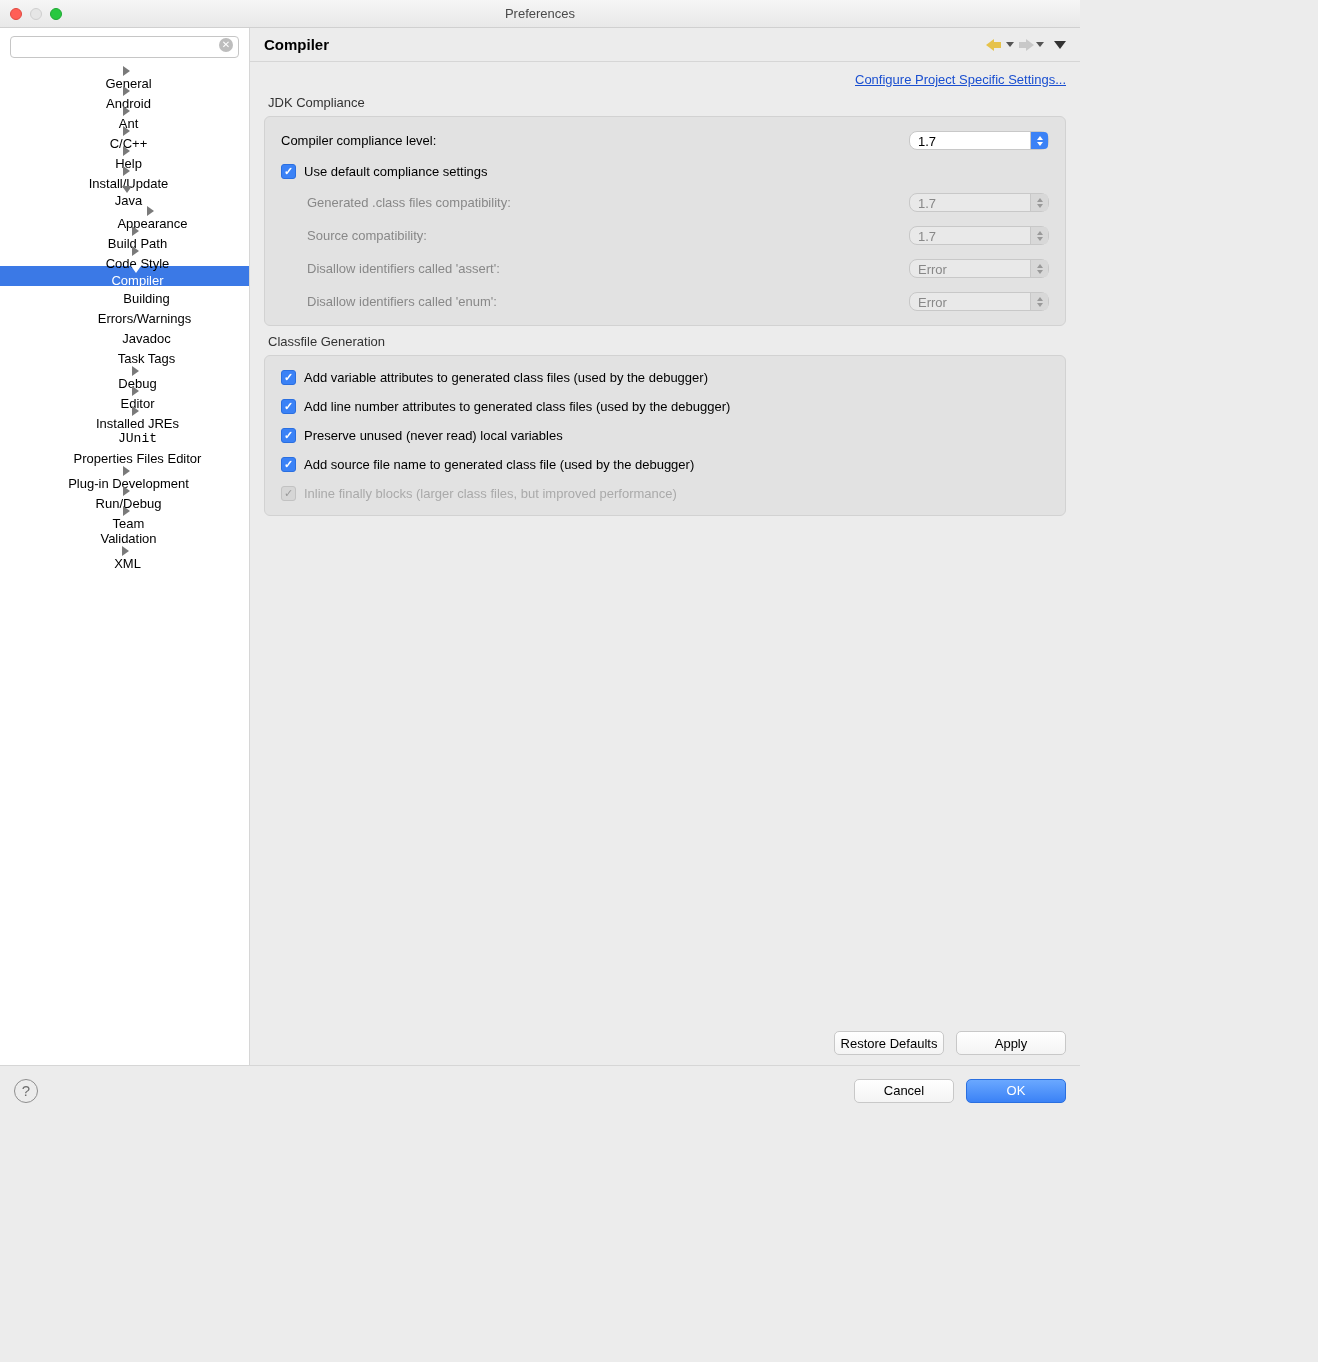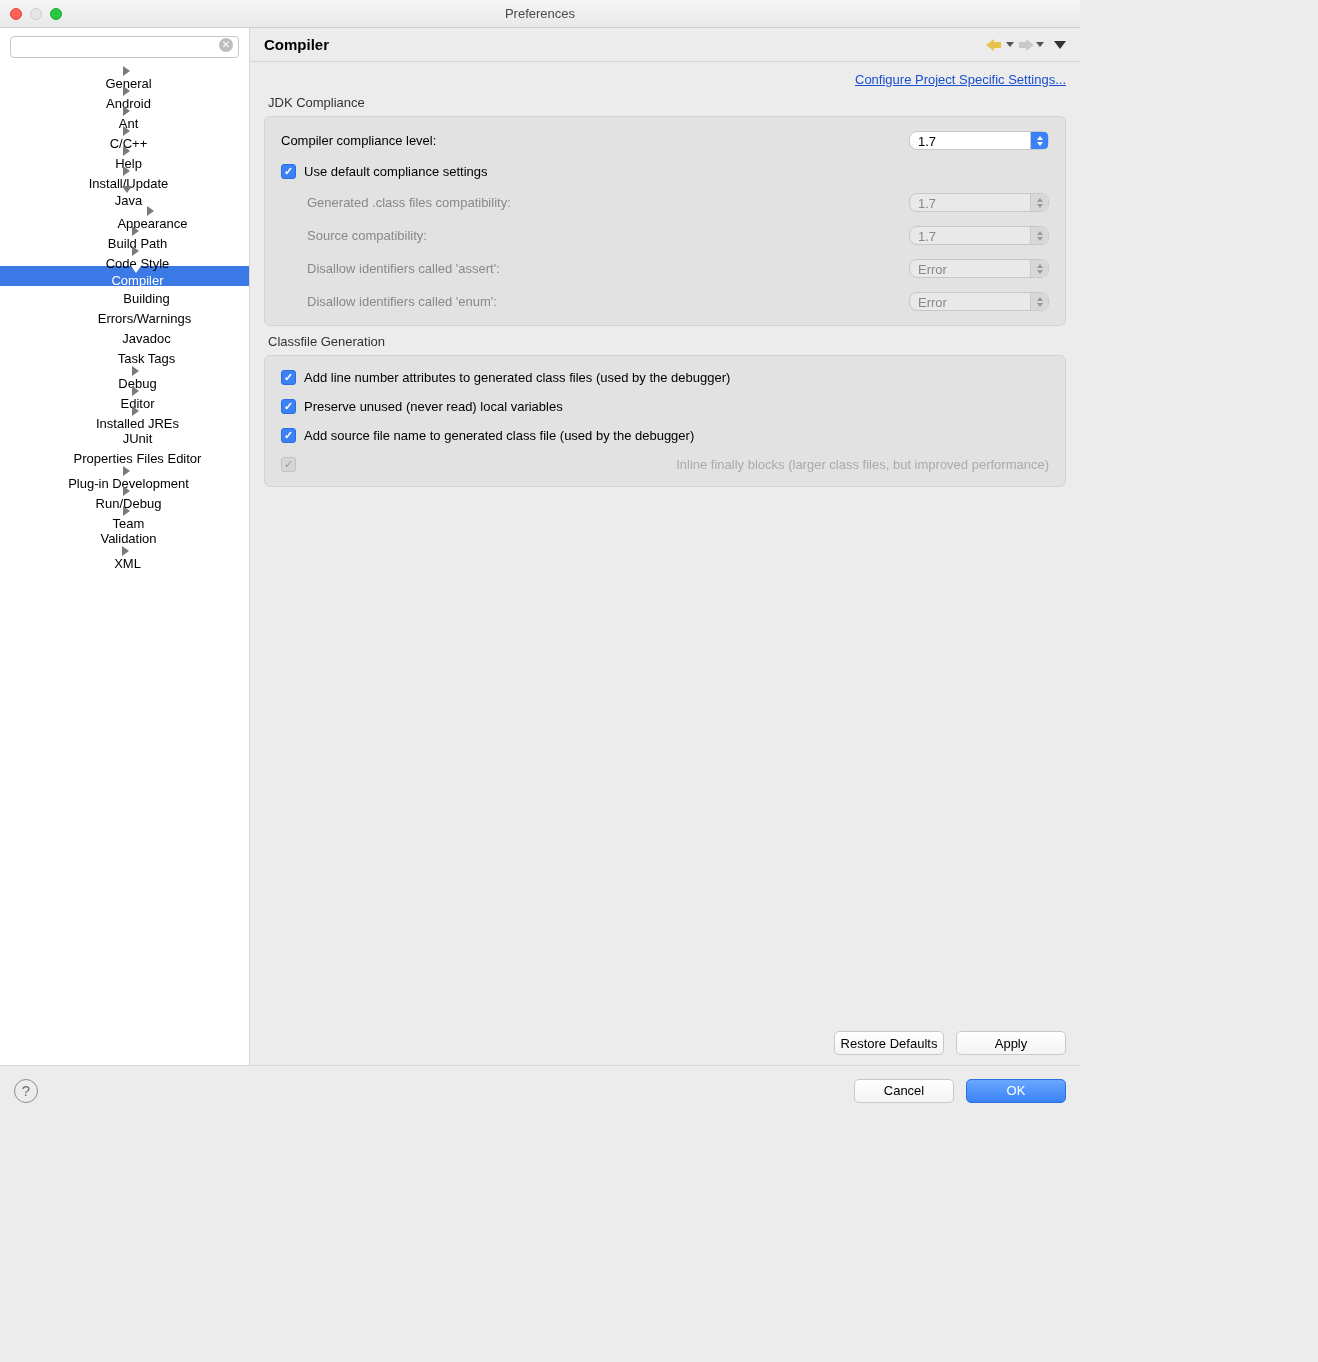--- a/index.html
+++ b/index.html
@@ -186,21 +186,21 @@
   align-items: center;
   justify-content: center;
   font-size: 11px;
   flex-shrink: 0;
 }
 .chk.checked { background: #3b82f6; border: 1px solid #2a6fe0; color: #fff; }
 .chk.checked::after { content: "✓"; font-weight: bold; }
 .chk.disabled { background: #d6d6d6; border: 1px solid #c2c2c2; color: #999; }
 .chk.disabled::after { content: "✓"; }
 .check-row { display: flex; align-items: center; margin-bottom: 14px; font-size: 13px; }
-.check-row.last { margin-bottom: 0; justify-content: space-between; }
+.check-row.last { margin-bottom: 0; }
 .check-row.disabled { color: #aaa; }
 .btn-row {
   display: flex; justify-content: flex-end; gap: 12px;
   padding: 10px 14px;
 }
 .btn {
   min-width: 110px;
   height: 24px;
   border: 1px solid #c8c8c8;
   border-radius: 5px;
@@ -317,21 +317,21 @@
           <span>Debug</span>
         </div>
         <div class="tree-row" style="padding-left: 26px;">
           <span class="disclosure right"></span>
           <span>Editor</span>
         </div>
         <div class="tree-row" style="padding-left: 26px;">
           <span class="disclosure right"></span>
           <span>Installed JREs</span>
         </div>
-        <div class="tree-row" style="padding-left: 26px;">
+        <div class="tree-row" style="padding-left: 26px; font-family: Liberation Mono, monospace;">
           <span class="disclosure none"></span>
           <span>JUnit</span>
         </div>
         <div class="tree-row" style="padding-left: 26px;">
           <span class="disclosure none"></span>
           <span>Properties Files Editor</span>
         </div>
         <div class="tree-row" style="padding-left: 8px;">
           <span class="disclosure right"></span>
           <span>Plug-in Development</span>
@@ -416,20 +416,24 @@
             <span>Error</span>
             <span class="combo-handle"></span>
           </div>
         </div>
       </div>
 
       <div class="section-label">Classfile Generation</div>
       <div class="panel">
         <div class="check-row">
           <span class="chk checked"></span>
+          <span>Add variable attributes to generated class files (used by the debugger)</span>
+        </div>
+        <div class="check-row">
+          <span class="chk checked"></span>
           <span>Add line number attributes to generated class files (used by the debugger)</span>
         </div>
         <div class="check-row">
           <span class="chk checked"></span>
           <span>Preserve unused (never read) local variables</span>
         </div>
         <div class="check-row">
           <span class="chk checked"></span>
           <span>Add source file name to generated class file (used by the debugger)</span>
         </div>

